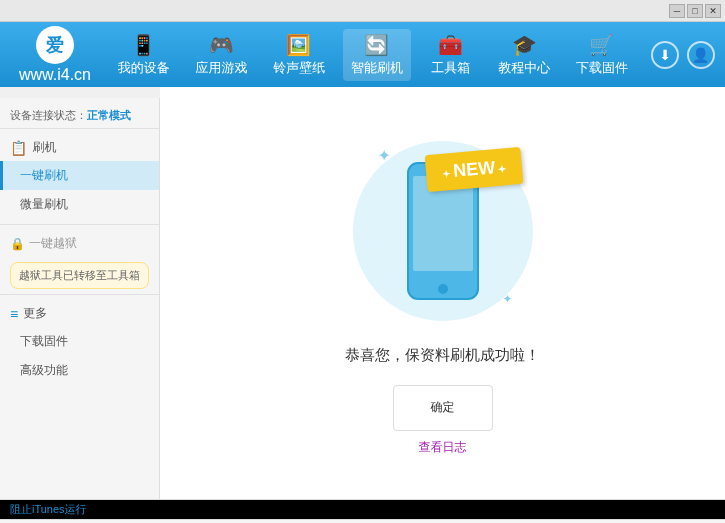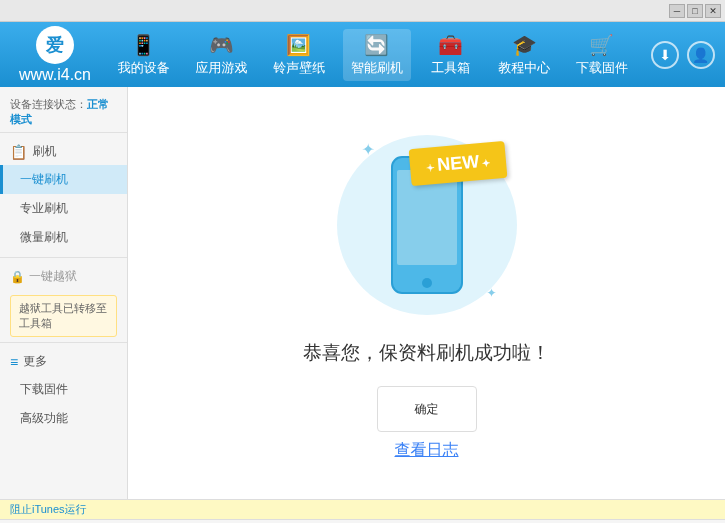--- a/index.html
+++ b/index.html
@@ -100,25 +100,26 @@
     }
 
     
     .main {
       display: flex;
       height: calc(523px - 22px - 65px - 24px);
     }
 
     
     .sidebar {
-      width: 128px;
+      width: 160px;
       background: #f5f5f5;
       border-right: 1px solid #ddd;
       overflow-y: auto;
       padding-top: 5px;
+      margin-top: 11px;
     }
     .status-bar-top {
       padding: 5px 10px;
       font-size: 11px;
       color: #666;
       border-bottom: 1px solid #e0e0e0;
       margin-bottom: 5px;
     }
     .status-bar-top span {
       color: #1a8fd1;
@@ -159,21 +160,21 @@
       align-items: center;
       padding: 5px 10px;
       color: #999;
       font-size: 12px;
     }
     .lock-icon { margin-right: 4px; }
     .sidebar-alert-box {
       margin: 5px 10px;
       background: #fff8e1;
       border: 1px solid #ffe082;
-      border-radius: 3px;
+      border-radius: 8px;
       padding: 5px 8px;
       font-size: 11px;
       color: #666;
     }
 
     
     .content {
       flex: 1;
       background: white;
       display: flex;
@@ -237,40 +238,39 @@
     .sparkle-br {
       position: absolute;
       bottom: 25px;
       right: 30px;
       color: #87ceeb;
       font-size: 12px;
       z-index: 3;
     }
 
     .success-text {
-      font-size: 19px;
+      font-size: 15px;
       color: #333;
       margin-bottom: 20px;
     }
     .confirm-btn {
       width: 100px;
       height: 46px;
       background: white;
       border: 1px solid #ddd;
       border-radius: 4px;
       cursor: pointer;
       font-size: 12px;
       color: #333;
       margin-bottom: 8px;
     }
     .goto-today {
-      color: #3b82f6;
-      font-size: 16px;
-      cursor: pointer;
-      text-decoration: underline;
+      color: #a21caf;
+      font-size: 12px;
+      cursor: pointer;
     }
   </style>
 </head>
 <body>
 
 <div class="title-bar">
   <div class="title-bar-controls">
     <div class="title-btn">─</div>
     <div class="title-btn">□</div>
     <div class="title-btn">✕</div>
@@ -323,21 +323,20 @@
   <div class="sidebar">
     <div class="status-bar-top">
       设备连接状态：<span>正常模式</span>
     </div>
 
     <div class="sidebar-section-header">
       <span class="sidebar-section-icon">📋</span>
       <span>刷机</span>
     </div>
     <div class="sidebar-item active">一键刷机</div>
-    <div class="sidebar-item">专业刷机</div>
     <div class="sidebar-item">微量刷机</div>
 
     <hr class="sidebar-divider">
 
     <div class="sidebar-locked">
       <span class="lock-icon">🔒</span>
       <span>一键越狱</span>
     </div>
     <div class="sidebar-alert-box">越狱工具已转移至工具箱</div>
 
@@ -366,20 +365,20 @@
       <span class="sparkle-br">✦</span>
     </div>
 
     <div class="success-text">恭喜您，保资料刷机成功啦！</div>
 
     <button class="confirm-btn">确定</button>
     <div class="goto-today">查看日志</div>
   </div>
 </div>
 
-<div style="background:#fef9c3; border-top:1px solid #ddd; height:20px; display:flex; align-items:center; padding:0 10px; font-size:11px; color:#1a8fd1;">
+<div style="background:#000000; border-top:1px solid #ddd; height:20px; display:flex; align-items:center; padding:0 10px; font-size:11px; color:#1a8fd1;">
   <span style="cursor:pointer;">阻止iTunes运行</span>
 </div>
 
 <div style="background:#f5f5f5; border-top:1px solid #ddd; height:52px; display:flex; align-items:center; padding:0 10px;">
   
   
 </div>
 
 </body></html>

